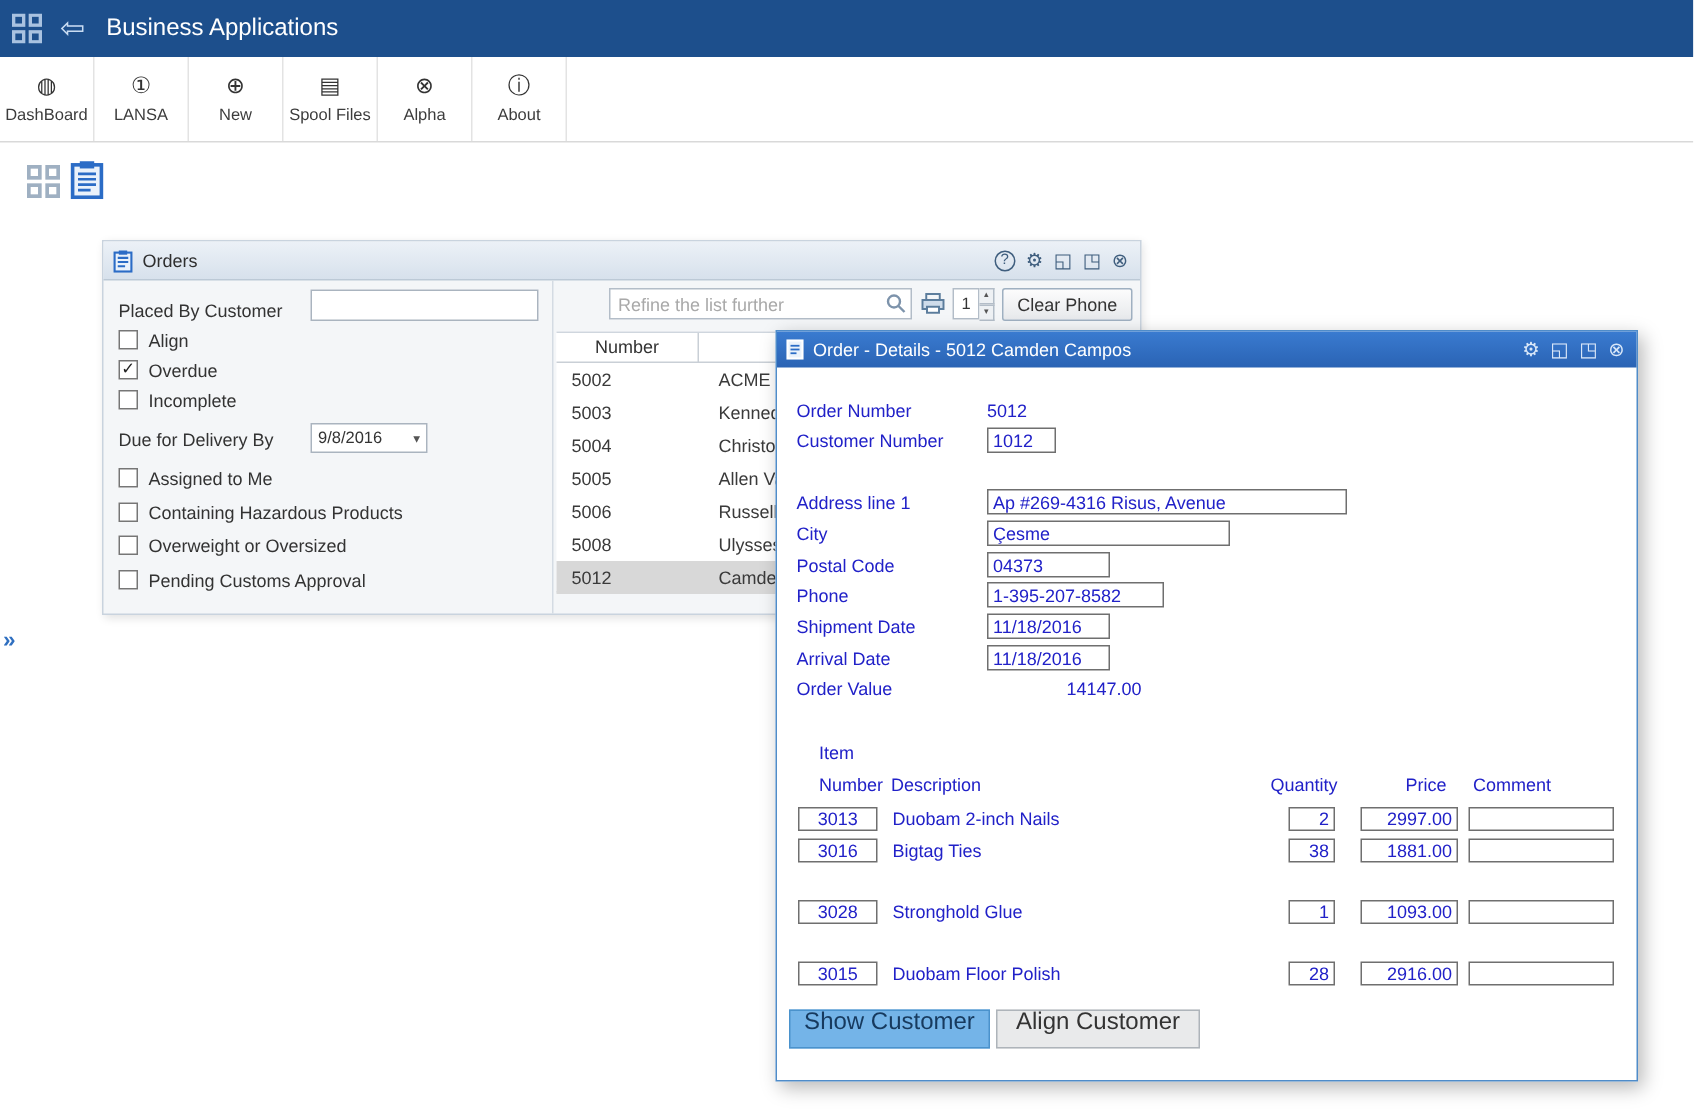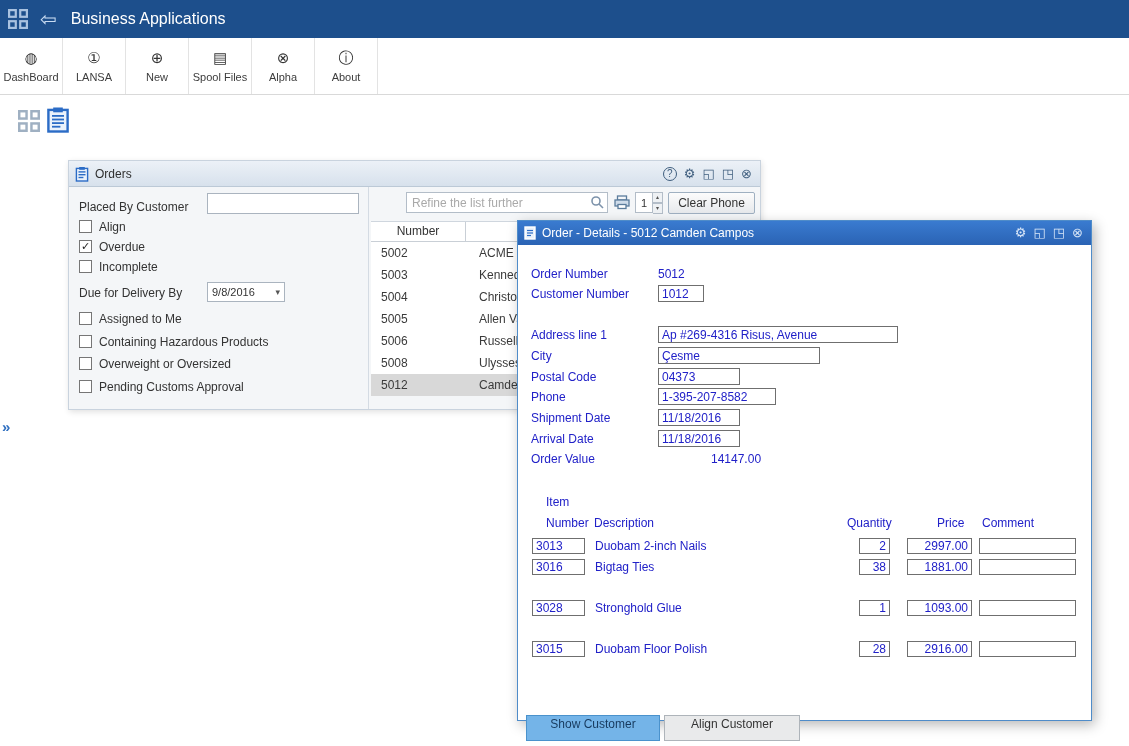--- a/index.html
+++ b/index.html
@@ -75,27 +75,27 @@
   .f-static { position:absolute; left:127px; top:0; font-size:12px; color:#2121c8; white-space:nowrap; }
   .f-static.f-num { left:180px; }
   .f-input { position:absolute; left:127px; top:-2px; height:17px; border:1px solid #6f6f6f; background:#fff; font-size:12px; color:#2121c8; padding:0 3px; }
   .w44{width:46px} .w240{width:240px} .w162{width:162px} .w82{width:82px} .w118{width:118px}
 
   .items-label { position:absolute; left:28px; top:274px; font-size:12px; color:#2121c8; }
   .i-head { position:absolute; top:295px; font-size:12px; color:#2121c8; white-space:nowrap; }
   .ih-number{left:28px} .ih-desc{left:76px} .ih-qty{left:329px} .ih-price{left:419px} .ih-comment{left:464px}
   .i-row { position:absolute; left:0; width:100%; height:17px; }
   .i-input { position:absolute; top:0; height:16px; border:1px solid #6f6f6f; background:#fff; font-size:12px; color:#2121c8; padding:0 3px; }
-  .i-num { left:14px; width:53px; text-align:left; }
+  .i-num { left:14px; width:53px; text-align:center; }
   .i-desc { position:absolute; left:77px; top:1px; font-size:12px; color:#2121c8; white-space:nowrap; }
   .i-qty { left:341px; width:31px; text-align:right; }
   .i-price { left:389px; width:65px; text-align:right; }
   .i-comment { left:461px; width:97px; }
 
-  .d-btn { position:absolute; top:494px; height:26px; font-size:12px; text-align:center; line-height:16px; cursor:pointer; }
+  .d-btn { position:absolute; top:452px; height:26px; font-size:16px; text-align:center; line-height:16px; cursor:pointer; }
   .btn-show { left:8px; width:134px; background:#74b4e8; border:1px solid #4a92cc; color:#173a5e; }
   .btn-align { left:146px; width:136px; background:#e9eaeb; border:1px solid #aeb4ba; color:#333; }
 </style>
 </head>
 <body>
 
 <div class="screen">
 
   <header class="topbar">
     <span class="tb-grid">

